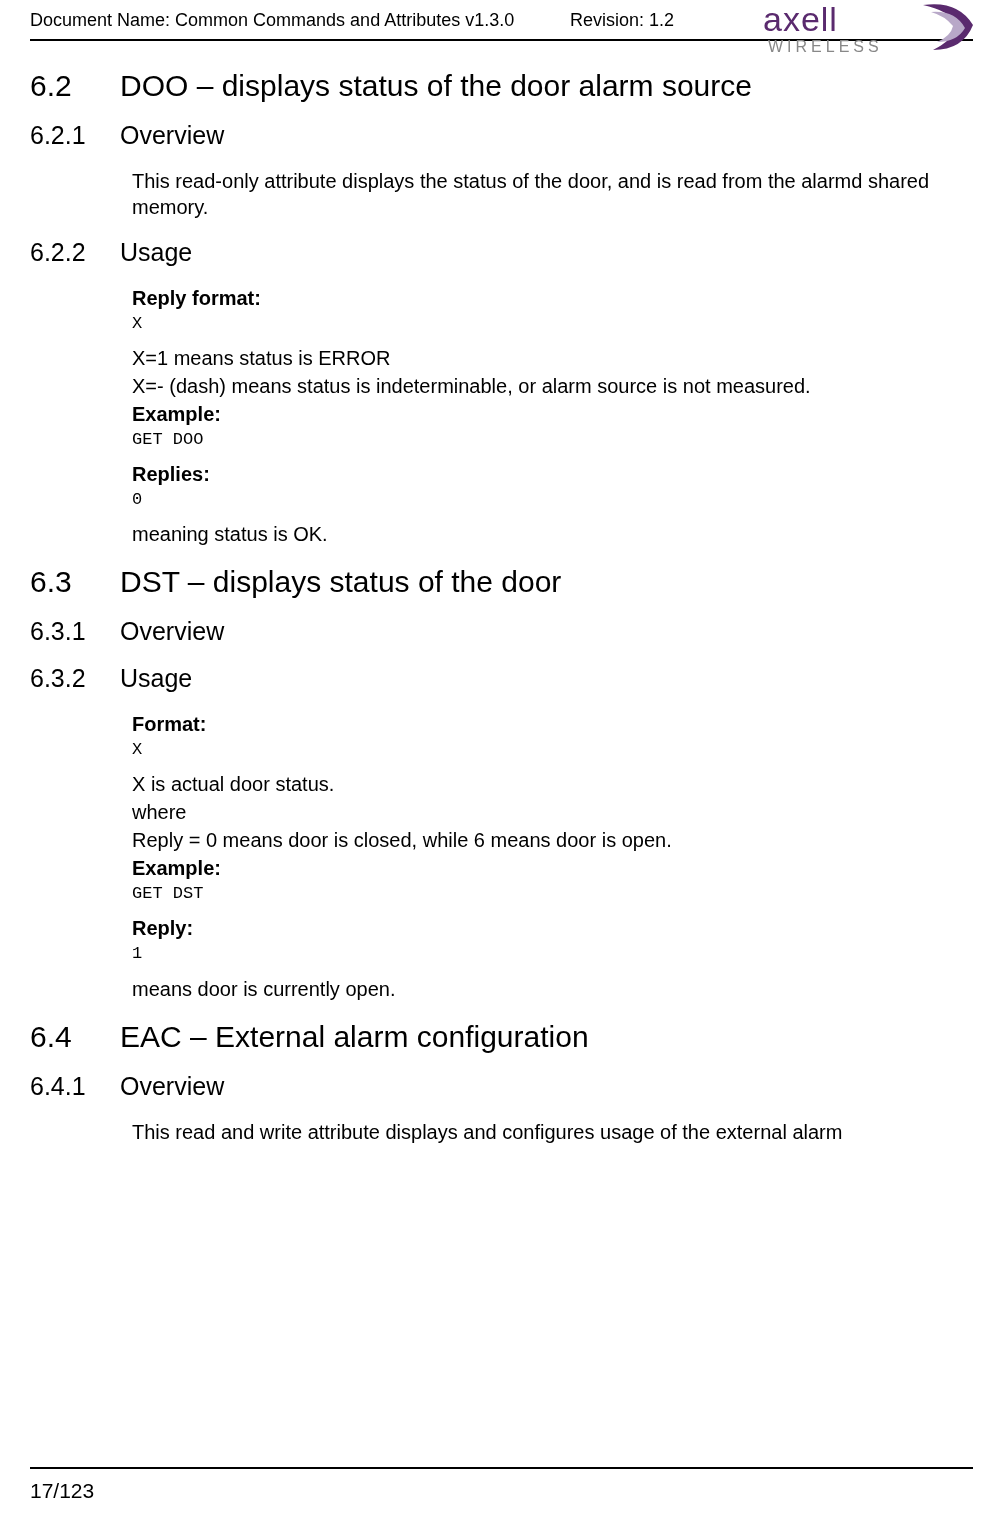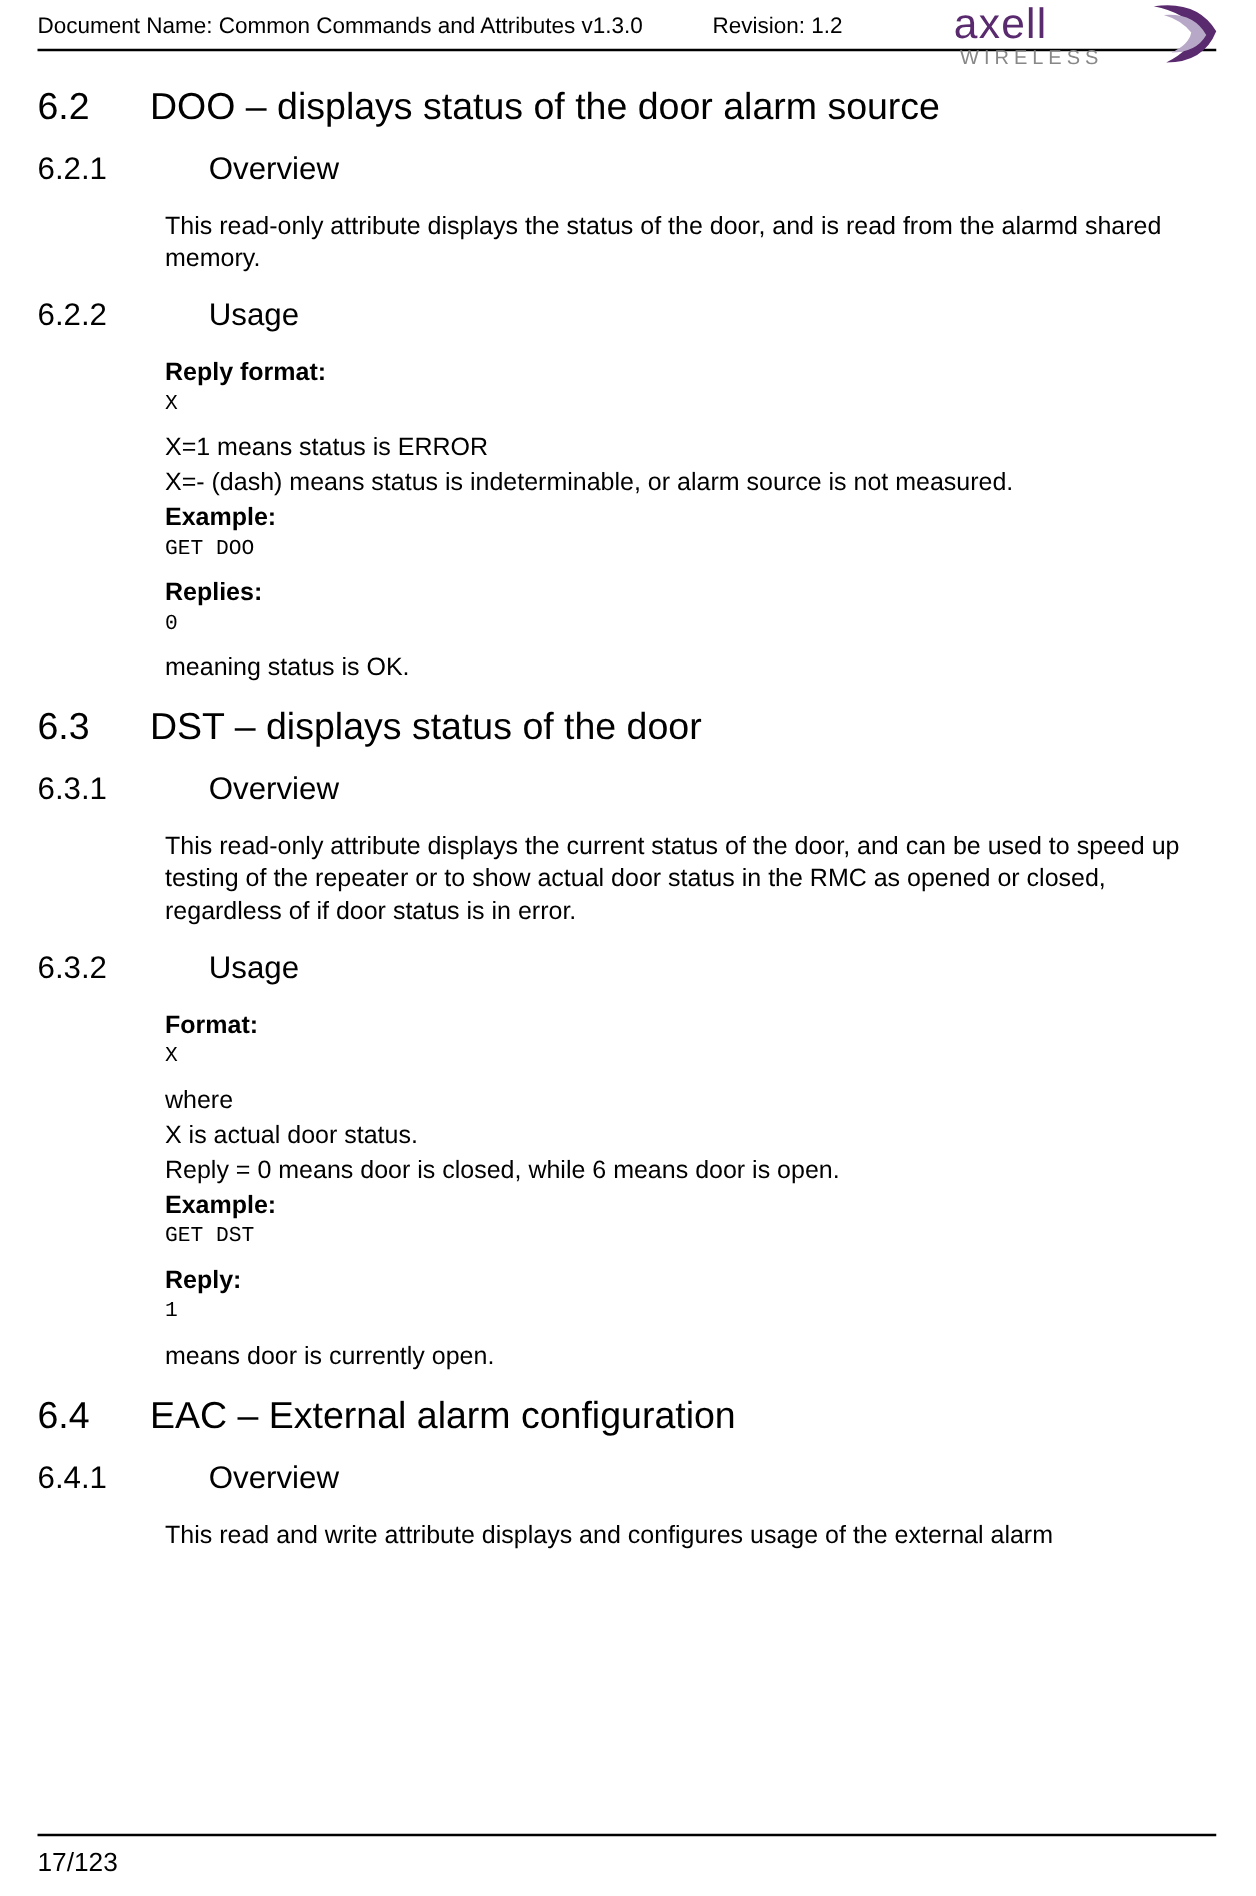--- a/index.html
+++ b/index.html
@@ -9,21 +9,21 @@
   .doc-name { font-size: 18px; width: 540px; }
   .revision { font-size: 18px; }
   .logo { position: absolute; right: 20px; top: 0; width: 220px; height: 60px; }
   .logo-text { font-family: Arial, sans-serif; font-size: 34px; letter-spacing: 1px; color: #5a2a6e; display: inline-block; vertical-align: middle; }
   .logo-sub { font-family: Arial, sans-serif; font-size: 16px; letter-spacing: 4px; color: #888; position: absolute; left: 5px; top: 38px; }
   .logo-swirl { position: absolute; right: 0; top: 0; }
   .hr { border: none; border-top: 2px solid #000; margin: 8px 30px 0 30px; }
   .content { padding: 10px 30px 0 30px; }
   .h2 { font-size: 30px; font-weight: normal; font-family: Verdana, sans-serif; margin-top: 18px; margin-bottom: 18px; display: flex; }
   .h2 .num { width: 90px; flex-shrink: 0; }
-  .h3 { font-size: 25px; font-weight: normal; font-family: Verdana, sans-serif; margin-top: 18px; margin-bottom: 18px; display: flex; gap: 47px; }
+  .h3 { font-size: 25px; font-weight: normal; font-family: Verdana, sans-serif; margin-top: 18px; margin-bottom: 18px; display: flex; }
   .h3 .num { width: 90px; flex-shrink: 0; }
   .body-block { margin-left: 102px; font-size: 20px; line-height: 1.3; }
   .body-block p { margin-bottom: 14px; }
   .body-block .bold { font-weight: bold; margin-bottom: 2px; }
   .body-block .mono { font-family: "Courier New", monospace; font-size: 17px; margin-bottom: 10px; }
   .body-block .lines { margin-bottom: 2px; }
   .footer-hr { border: none; border-top: 2px solid #000; margin: 0 30px; position: absolute; bottom: 48px; left: 0; right: 0; }
   .footer { position: absolute; bottom: 14px; left: 30px; right: 30px; display: flex; justify-content: space-between; font-size: 21px; }
 </style>
 </head>
@@ -78,33 +78,30 @@
 
     <div class="h2">
       <span class="num">6.3</span>
       <span>DST – displays status of the door</span>
     </div>
 
     <div class="h3">
       <span class="num">6.3.1</span>
       <span>Overview</span>
     </div>
-    <div class="body-block">
-      <p>This read-only attribute displays the current status of the door, and can be used to speed up testing of the repeater or to show actual door status in the RMC as opened or closed, regardless of if door status is in error.</p>
-    </div>
 
     <div class="h3">
       <span class="num">6.3.2</span>
       <span>Usage</span>
     </div>
     <div class="body-block">
       <div class="bold">Format:</div>
       <div class="mono">X</div>
+      <div class="lines">X is actual door status.</div>
       <div class="lines">where</div>
-      <div class="lines">X is actual door status.</div>
       <div class="lines">Reply = 0 means door is closed, while 6 means door is open.</div>
       <div class="bold">Example:</div>
       <div class="mono">GET DST</div>
       <div class="bold">Reply:</div>
       <div class="mono">1</div>
       <p>means door is currently open.</p>
     </div>
 
     <div class="h2">
       <span class="num">6.4</span>

